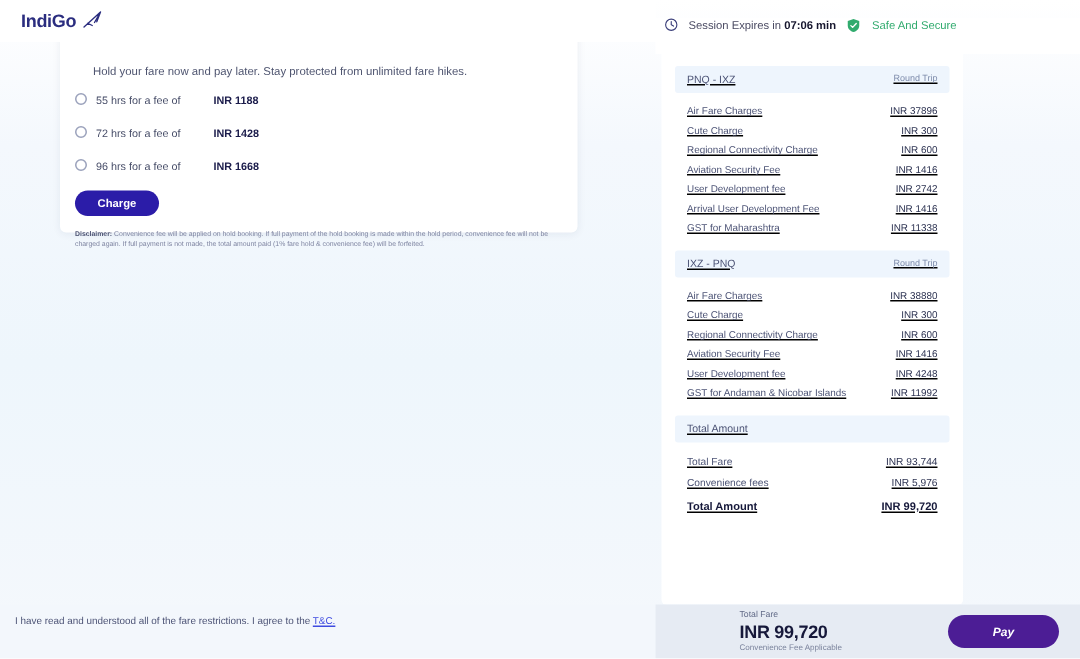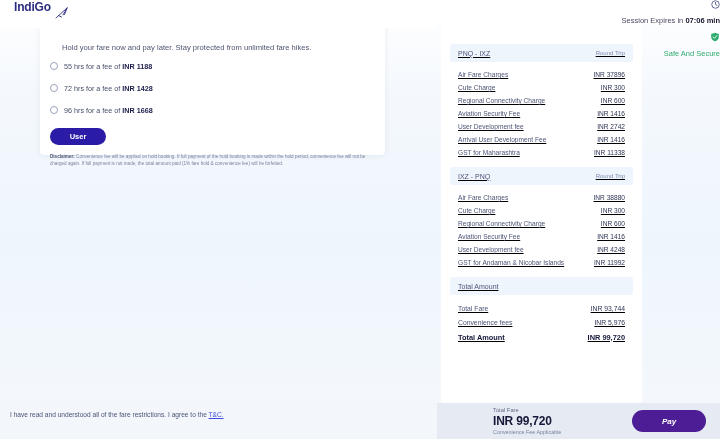--- a/index.html
+++ b/index.html
@@ -13,40 +13,39 @@
     position: relative;
     width: 720px; height: 439px;
     background: linear-gradient(180deg,#ffffff 0%,#f4f8fd 22%,#eef6fc 55%,#f5f8fc 100%);
   }
 
   
   .header {
     position: absolute; top: 0; left: 0;
     width: 437px; height: 28px;
     background: #ffffff;
-    display: flex; 
+    display: flex; align-items: center;
     padding-left: 14px;
     z-index: 4;
   }
   .logo-text {
     font-size: 12px; font-weight: bold; color: #2b2d7f;
     letter-spacing: -0.2px;
   }
   .logo-mark { margin-left: 3px; display: flex; align-items: center; }
 
   
   .session-bar {
-    position: absolute; top: 0; left: 437px;
+    position: absolute; top: 12px; left: 437px;
     width: 283px; height: 24px;
     background: #ffffff;
-    display: flex; align-items: flex-end;
+    display: flex; align-items: flex-start;
     gap: 7px;
     padding-left: 6px;
     z-index: 4;
-    flex-direction: column;
   }
   .session-txt { font-size: 7.5px; color: #4a4a62; white-space: nowrap; }
   .session-txt b { color: #16162e; }
   .safe-txt { font-size: 7.5px; color: #31ab6e; white-space: nowrap; }
   .ico { display: inline-flex; align-items: center; }
 
   
   .fare-modal {
     position: absolute; top: 20px; left: 40px;
     width: 345px; height: 135px;
@@ -68,21 +67,21 @@
   .opt-row {
     display: flex; align-items: center; gap: 6px;
     height: 14px; margin-bottom: 8px;
   }
   .radio {
     width: 8px; height: 8px; border-radius: 50%;
     border: 1px solid #9aa1bb; background: #fff;
     flex: none;
   }
   .opt-label { font-size: 7.2px; color: #474d68; }
-  .opt-label b { color: #1b1c4b; }
+  .opt-label b { color: #1b1c4b; margin-left: 20px; }
 
   .apply-btn {
     margin-top: 1px;
     width: 56px; height: 17px;
     background: #2b1ca8;
     border: none; border-radius: 9px;
     color: #ffffff; font-size: 7.5px; font-weight: bold;
     font-family: "Liberation Sans", sans-serif;
     cursor: pointer;
   }
@@ -242,21 +241,21 @@
       <div class="opt-row">
         <span class="radio"></span>
         <span class="opt-label"><span>72 hrs for a fee of </span><b>INR 1428</b></span>
       </div>
       <div class="opt-row">
         <span class="radio"></span>
         <span class="opt-label"><span>96 hrs for a fee of </span><b>INR 1668</b></span>
       </div>
     </div>
 
-    <button class="apply-btn">User</button>
+    <button class="apply-btn">Charge</button>
 
     <div class="disclaimer">
       <b>Disclaimer:</b><span> Convenience fee will be applied on hold booking. If full payment of the hold booking is made within the hold period, convenience fee will not be charged again. If full payment is not made, the total amount paid (1% fare hold &amp; convenience fee) will be forfeited.</span>
     </div>
   </div>
 
 
   <div class="summary">
     <div class="sum-ghost"></div>
 

